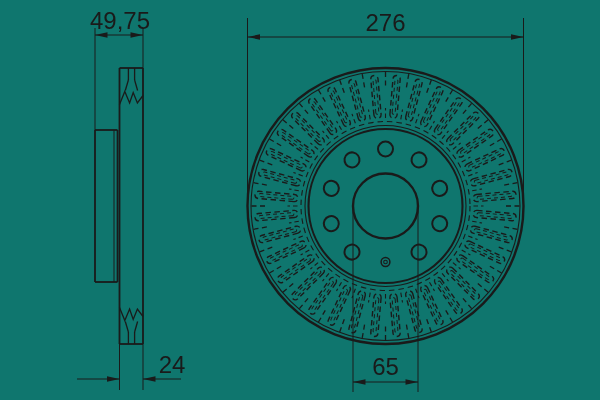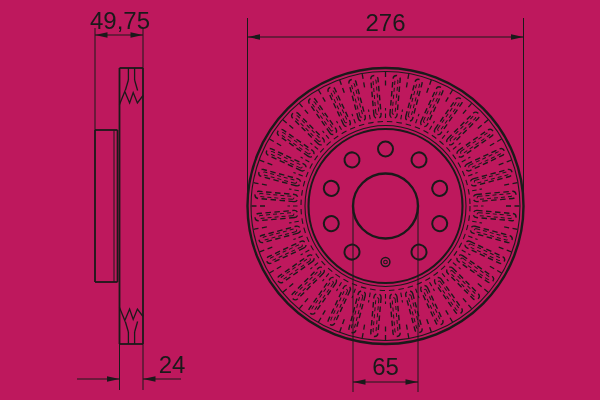--- a/index.html
+++ b/index.html
@@ -1,16 +1,16 @@
 <!DOCTYPE html>
 <html><head>
 <meta charset="utf-8">
 <style>
   html,body{margin:0;padding:0;background:#fff;}
-  .stage{position:relative;width:600px;height:400px;background:#be185d;overflow:hidden;
+  .stage{position:relative;width:600px;height:400px;background:#0f766e;overflow:hidden;
          font-family:"Liberation Sans", sans-serif;}
   svg{position:absolute;inset:0;}
   text{font-family:"Liberation Sans", sans-serif;fill:#1a1a1a;}
   .dim-text{font-size:24px;}
 </style>
 </head>
 <body>
 
 <div class="stage">
 <svg width="600" height="400" viewBox="0 0 600 400">

